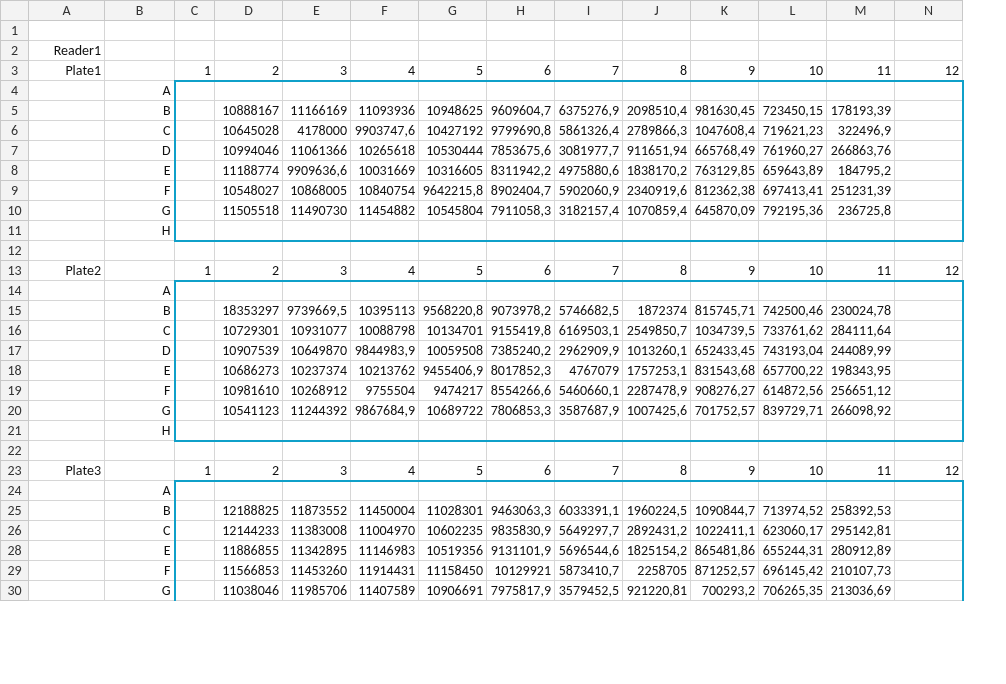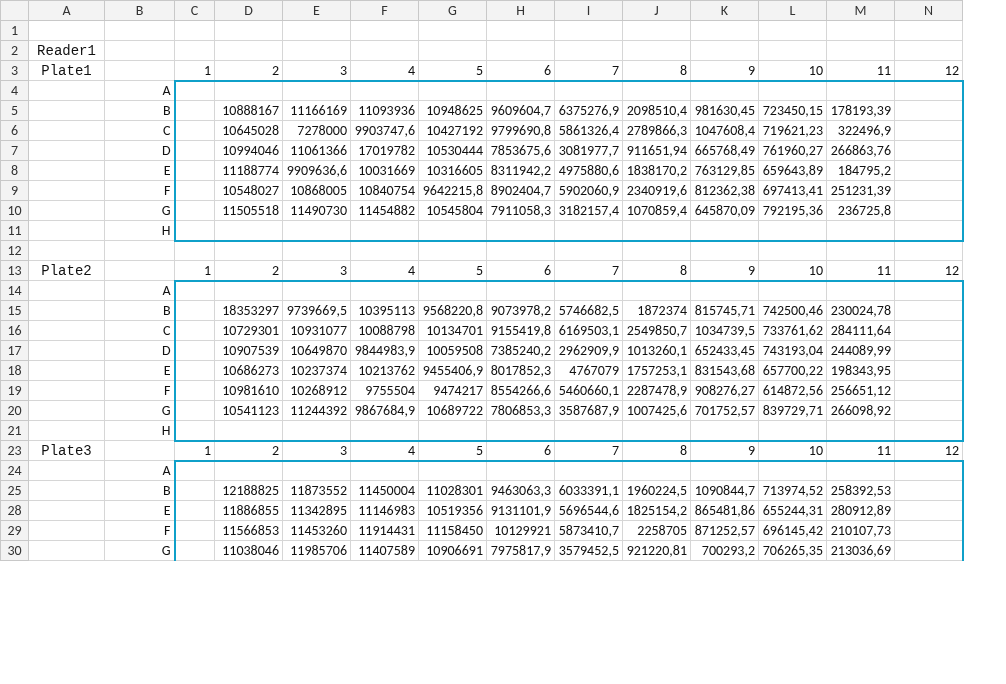--- a/index.html
+++ b/index.html
@@ -27,21 +27,21 @@
     color:#333;
     border-color:#c8c8c8;
     width:28px;
   }
   .corner{background:#f3f3f3;border-color:#c8c8c8;width:28px;}
   .colA{width:76px;}
   .colB{width:70px;}
   .colC{width:40px;}
   .dcol{width:68px;}
 
-  .txt-left{text-align:center;font-family:Liberation Mono, monospace;}
+  .txt-left{text-align:right;}
   .txt-right{text-align:right;}
 
   
   .bt{border-top:2px solid #0fa0c9 !important;}
   .bb{border-bottom:2px solid #0fa0c9 !important;}
   .bl{border-left:2px solid #0fa0c9 !important;}
   .br{border-right:2px solid #0fa0c9 !important;}
 </style>
 </head>
 <body>
@@ -168,39 +168,39 @@
         <td class="txt-right">723450,15</td>
         <td class="txt-right">178193,39</td>
         <td class="txt-right br"></td>
       </tr>
       <tr>
         <th>6</th>
         <td></td>
         <td class="txt-right">C</td>
         <td class="txt-right bl"></td>
         <td class="txt-right">10645028</td>
-        <td class="txt-right">7278000</td>
+        <td class="txt-right">4178000</td>
         <td class="txt-right">9903747,6</td>
         <td class="txt-right">10427192</td>
         <td class="txt-right">9799690,8</td>
         <td class="txt-right">5861326,4</td>
         <td class="txt-right">2789866,3</td>
         <td class="txt-right">1047608,4</td>
         <td class="txt-right">719621,23</td>
         <td class="txt-right">322496,9</td>
         <td class="txt-right br"></td>
       </tr>
       <tr>
         <th>7</th>
         <td></td>
         <td class="txt-right">D</td>
         <td class="txt-right bl"></td>
         <td class="txt-right">10994046</td>
         <td class="txt-right">11061366</td>
-        <td class="txt-right">17019782</td>
+        <td class="txt-right">10265618</td>
         <td class="txt-right">10530444</td>
         <td class="txt-right">7853675,6</td>
         <td class="txt-right">3081977,7</td>
         <td class="txt-right">911651,94</td>
         <td class="txt-right">665768,49</td>
         <td class="txt-right">761960,27</td>
         <td class="txt-right">266863,76</td>
         <td class="txt-right br"></td>
       </tr>
       <tr>
@@ -435,20 +435,37 @@
         <td class="txt-right bb"></td>
         <td class="txt-right bb"></td>
         <td class="txt-right bb"></td>
         <td class="txt-right bb"></td>
         <td class="txt-right bb"></td>
         <td class="txt-right bb"></td>
         <td class="txt-right bb"></td>
         <td class="txt-right bb br"></td>
       </tr>
       <tr>
+        <th>22</th>
+        <td></td>
+        <td></td>
+        <td></td>
+        <td></td>
+        <td></td>
+        <td></td>
+        <td></td>
+        <td></td>
+        <td></td>
+        <td></td>
+        <td></td>
+        <td></td>
+        <td></td>
+        <td></td>
+      </tr>
+      <tr>
         <th>23</th>
         <td class="txt-left">Plate3</td>
         <td></td>
         <td class="txt-right">1</td>
         <td class="txt-right">2</td>
         <td class="txt-right">3</td>
         <td class="txt-right">4</td>
         <td class="txt-right">5</td>
         <td class="txt-right">6</td>
         <td class="txt-right">7</td>
@@ -486,20 +503,37 @@
         <td class="txt-right">11028301</td>
         <td class="txt-right">9463063,3</td>
         <td class="txt-right">6033391,1</td>
         <td class="txt-right">1960224,5</td>
         <td class="txt-right">1090844,7</td>
         <td class="txt-right">713974,52</td>
         <td class="txt-right">258392,53</td>
         <td class="txt-right br"></td>
       </tr>
       <tr>
+        <th>26</th>
+        <td></td>
+        <td class="txt-right">C</td>
+        <td class="txt-right bl"></td>
+        <td class="txt-right">12144233</td>
+        <td class="txt-right">11383008</td>
+        <td class="txt-right">11004970</td>
+        <td class="txt-right">10602235</td>
+        <td class="txt-right">9835830,9</td>
+        <td class="txt-right">5649297,7</td>
+        <td class="txt-right">2892431,2</td>
+        <td class="txt-right">1022411,1</td>
+        <td class="txt-right">623060,17</td>
+        <td class="txt-right">295142,81</td>
+        <td class="txt-right br"></td>
+      </tr>
+      <tr>
         <th>28</th>
         <td></td>
         <td class="txt-right">E</td>
         <td class="txt-right bl"></td>
         <td class="txt-right">11886855</td>
         <td class="txt-right">11342895</td>
         <td class="txt-right">11146983</td>
         <td class="txt-right">10519356</td>
         <td class="txt-right">9131101,9</td>
         <td class="txt-right">5696544,6</td>

